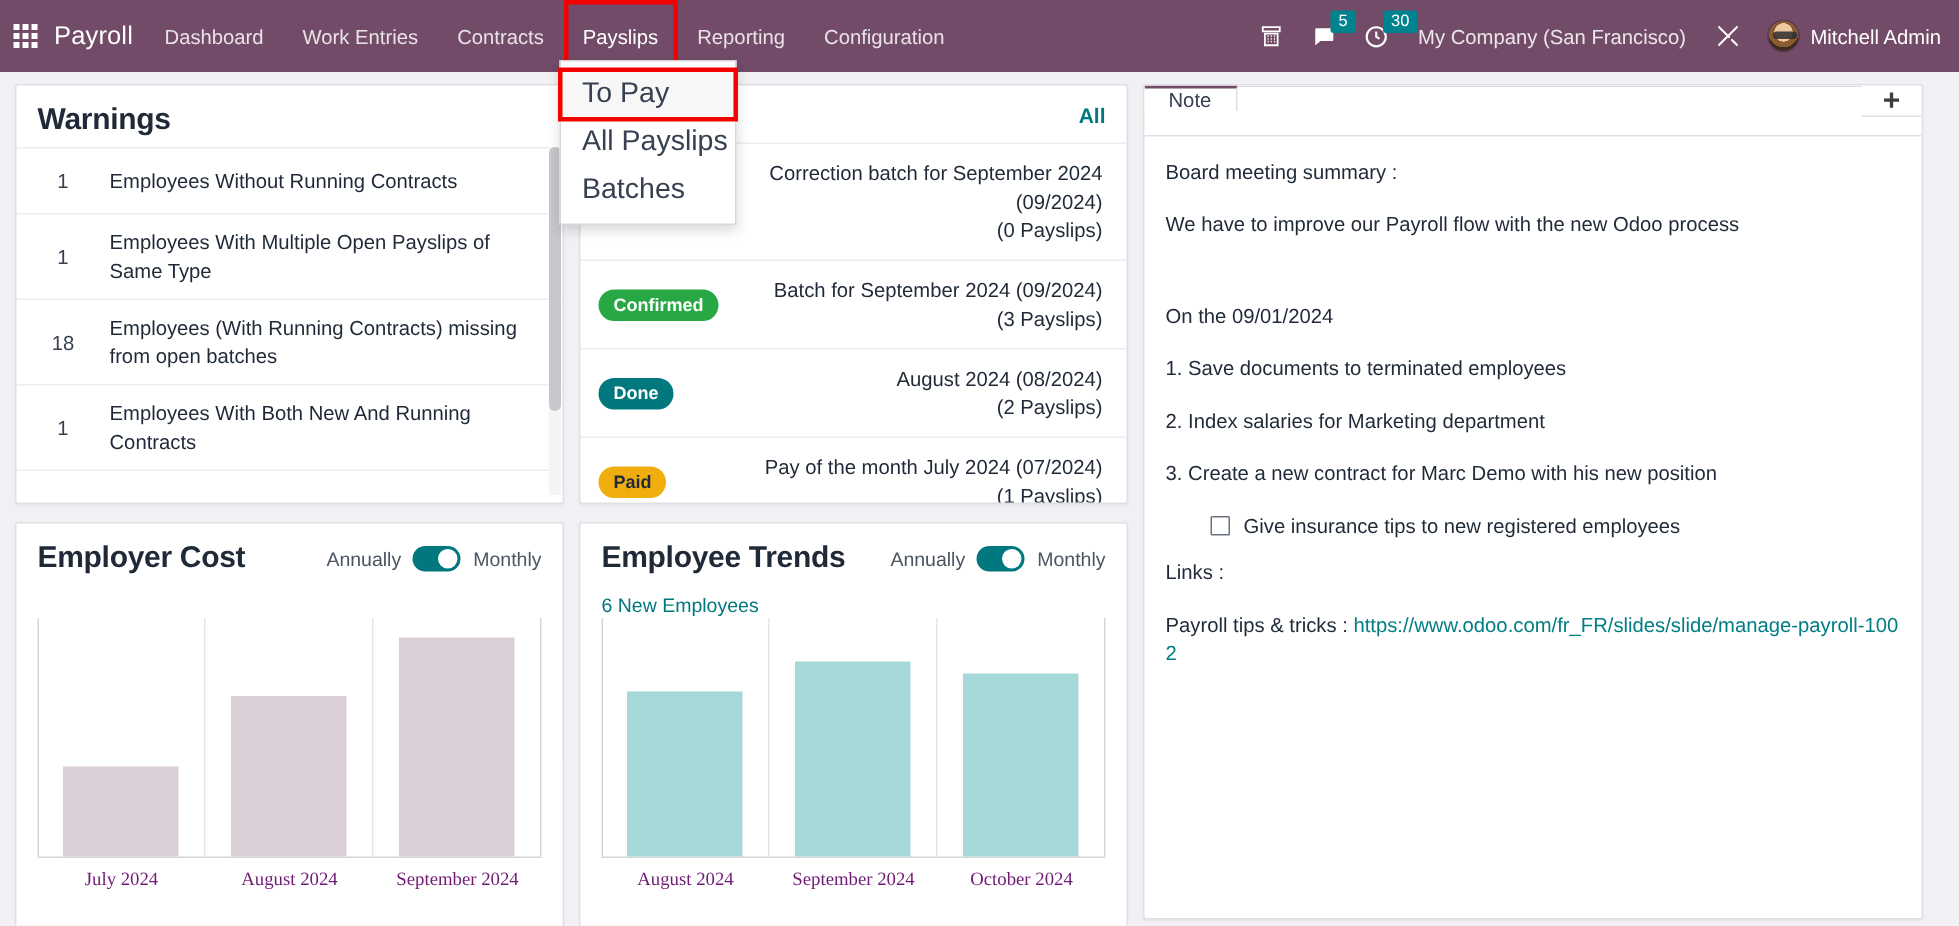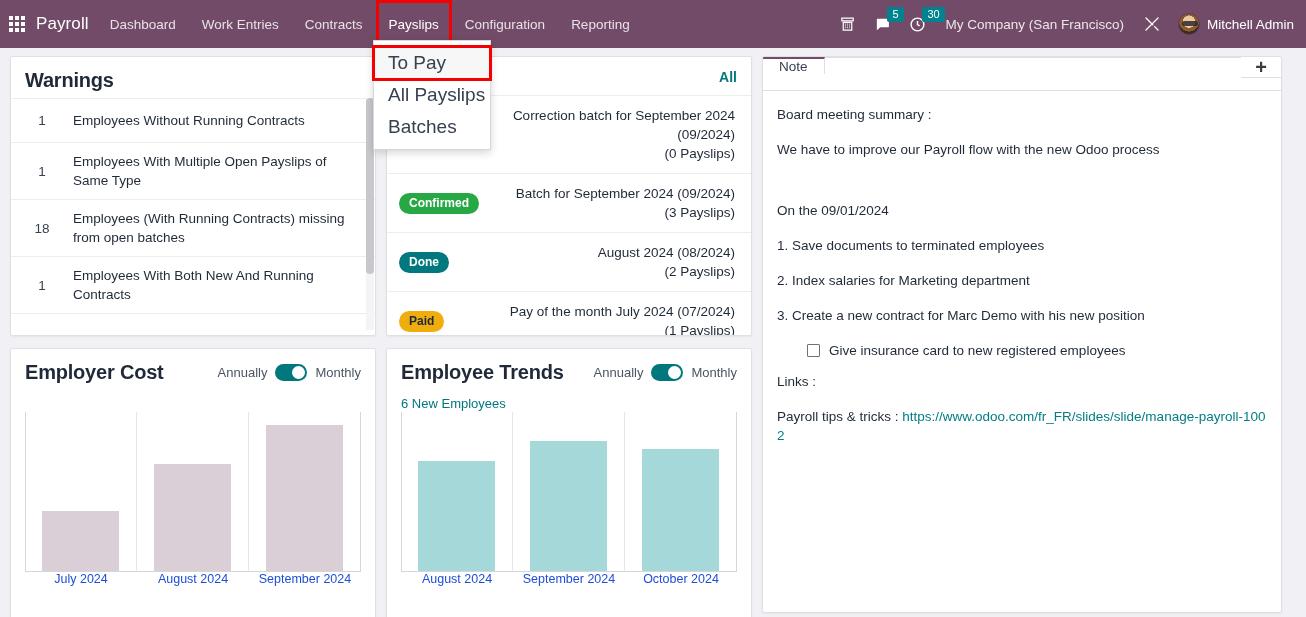--- a/index.html
+++ b/index.html
@@ -172,22 +172,22 @@
   .col-slot {
     flex: 1 1 0; height: 100%; display: flex; align-items: flex-end; justify-content: center;
     border-right: 1px solid #e6e6ea; position: relative;
   }
   .col-slot:last-child { border-right: 1px solid #d6d6da; }
   .bar { width: 69%; display: block; }
   .bar.mauve { background: #dacfd7; }
   .bar.teal { background: #a5d8d8; }
   .x-axis { display: flex; margin: 0 14px; }
   .x-tick {
-    flex: 1 1 0; text-align: center; font-size: 12.5px; color: #1d4ed8;
-    padding-top: 0; white-space: nowrap;
+    flex: 1 1 0; text-align: center; font-size: 12.5px; color: #701a75;
+    padding-top: 7px; white-space: nowrap; font-family: Liberation Serif, serif;
   }
 
   
   .note-card { height: 557px; display: flex; flex-direction: column; }
   .note-tabs {
     display: flex; align-items: flex-start; border-bottom: 1px solid #dfdfe3; height: 34px;
     background: #fff;
   }
   .note-tab {
     padding: 0 16px; display: flex; align-items: center; font-size: 13.5px; color: #374151;
@@ -227,22 +227,22 @@
         <i></i>
       </span>
   </div>
   <div class="brand">Payroll</div>
 
   <div class="menu-root">
     <div class="menu-item">Dashboard</div>
     <div class="menu-item">Work Entries</div>
     <div class="menu-item">Contracts</div>
     <div class="menu-item active-hl">Payslips</div>
+    <div class="menu-item">Reporting</div>
     <div class="menu-item">Configuration</div>
-    <div class="menu-item">Reporting</div>
   </div>
 
   <div class="nav-right">
     <div class="nav-ico">
       <svg width="17" height="17" viewBox="0 0 24 24" fill="none" stroke="#ffffff" stroke-width="1.7">
         <path d="M4 3h16v4H4z"></path>
           <path d="M6 9h12v11H6z"></path>
         <path d="M8.5 11.5h1M11.5 11.5h1M14.5 11.5h1M8.5 14h1M11.5 14h1M14.5 14h1M8.5 16.5h1M11.5 16.5h1M14.5 16.5h1"></path>
       </svg>
     </div>
@@ -426,21 +426,21 @@
       <div class="note-body">
         <div class="note-p">Board meeting summary :</div>
         <div class="note-p">We have to improve our Payroll flow with the new Odoo process</div>
         <div class="note-gap"></div>
         <div class="note-p">On the 09/01/2024</div>
         <div class="note-p">1. Save documents to terminated employees</div>
         <div class="note-p">2. Index salaries for Marketing department</div>
         <div class="note-p">3. Create a new contract for Marc Demo with his new position</div>
         <div class="note-check">
           <span class="cbox"></span>
-          <span class="note-p" style="margin:0">Give insurance card to new registered employees</span>
+          <span class="note-p" style="margin:0">Give insurance tips to new registered employees</span>
         </div>
         <div class="note-p">Links :</div>
         <div class="note-p">
           <span>Payroll tips &amp; tricks : </span><a class="note-link" href="#">https://www.odoo.com/fr_FR/slides/slide/manage-payroll-1002</a>
         </div>
       </div>
     </div>
   </div>
 
 </div>

